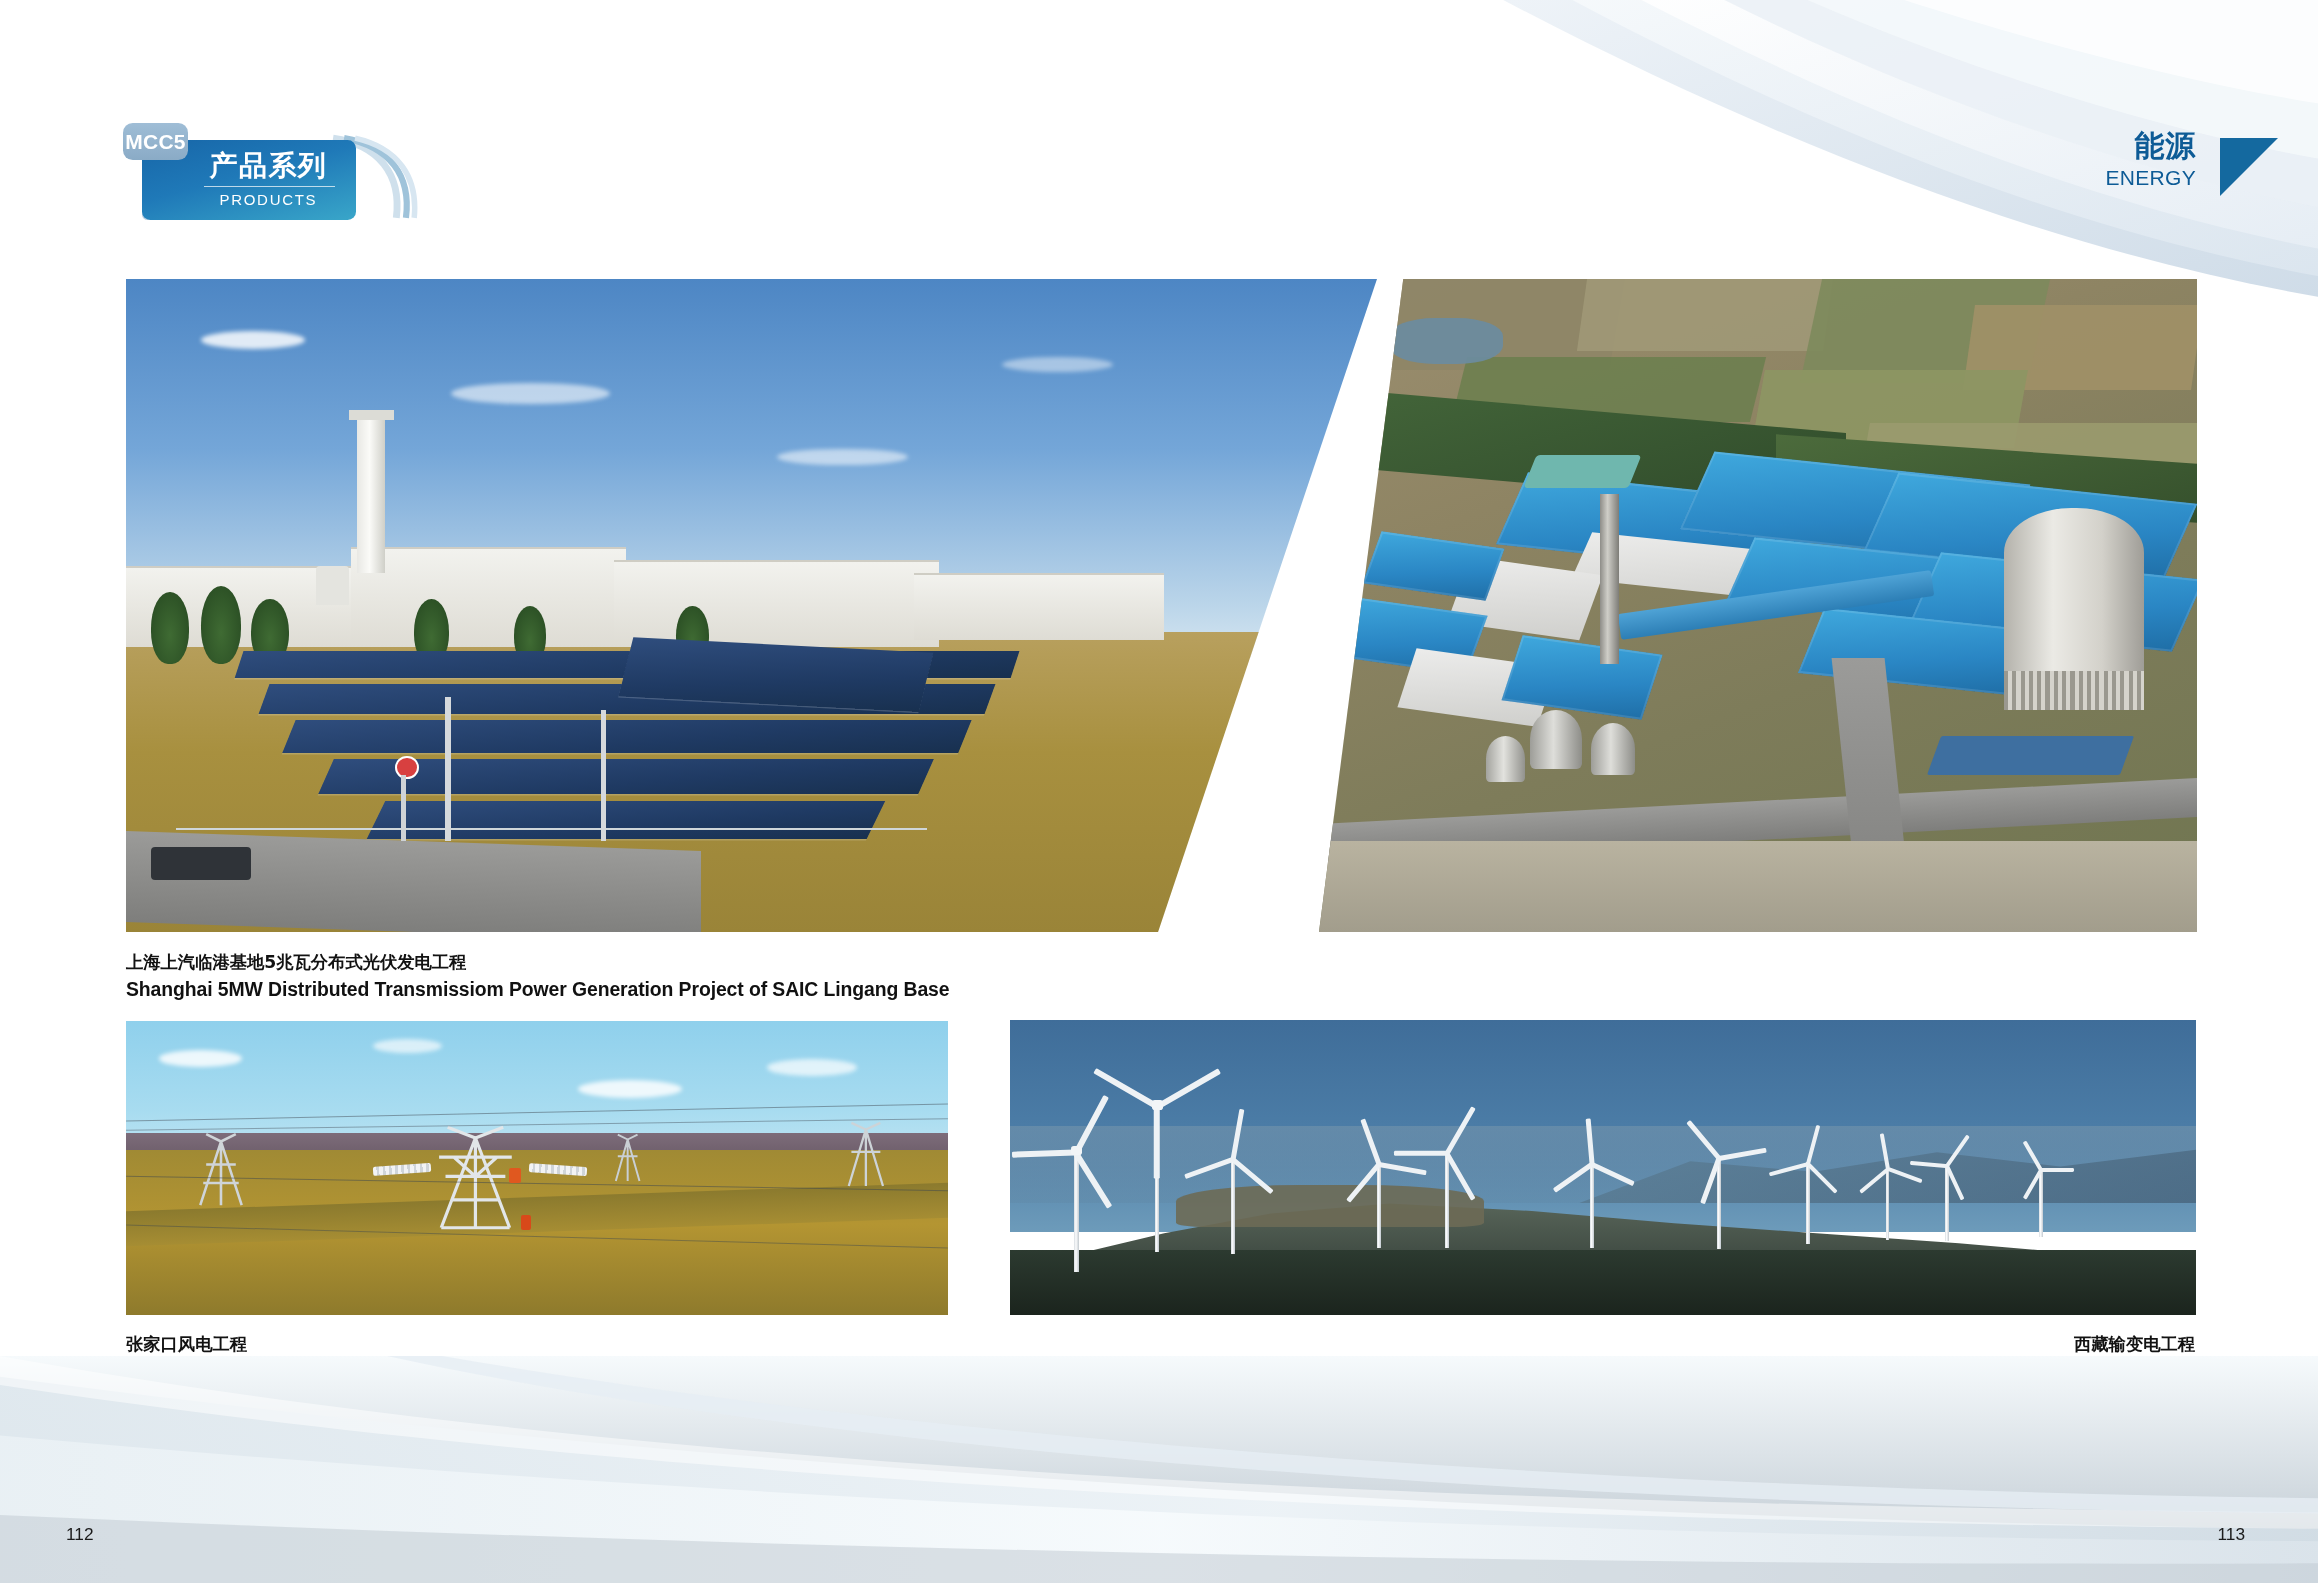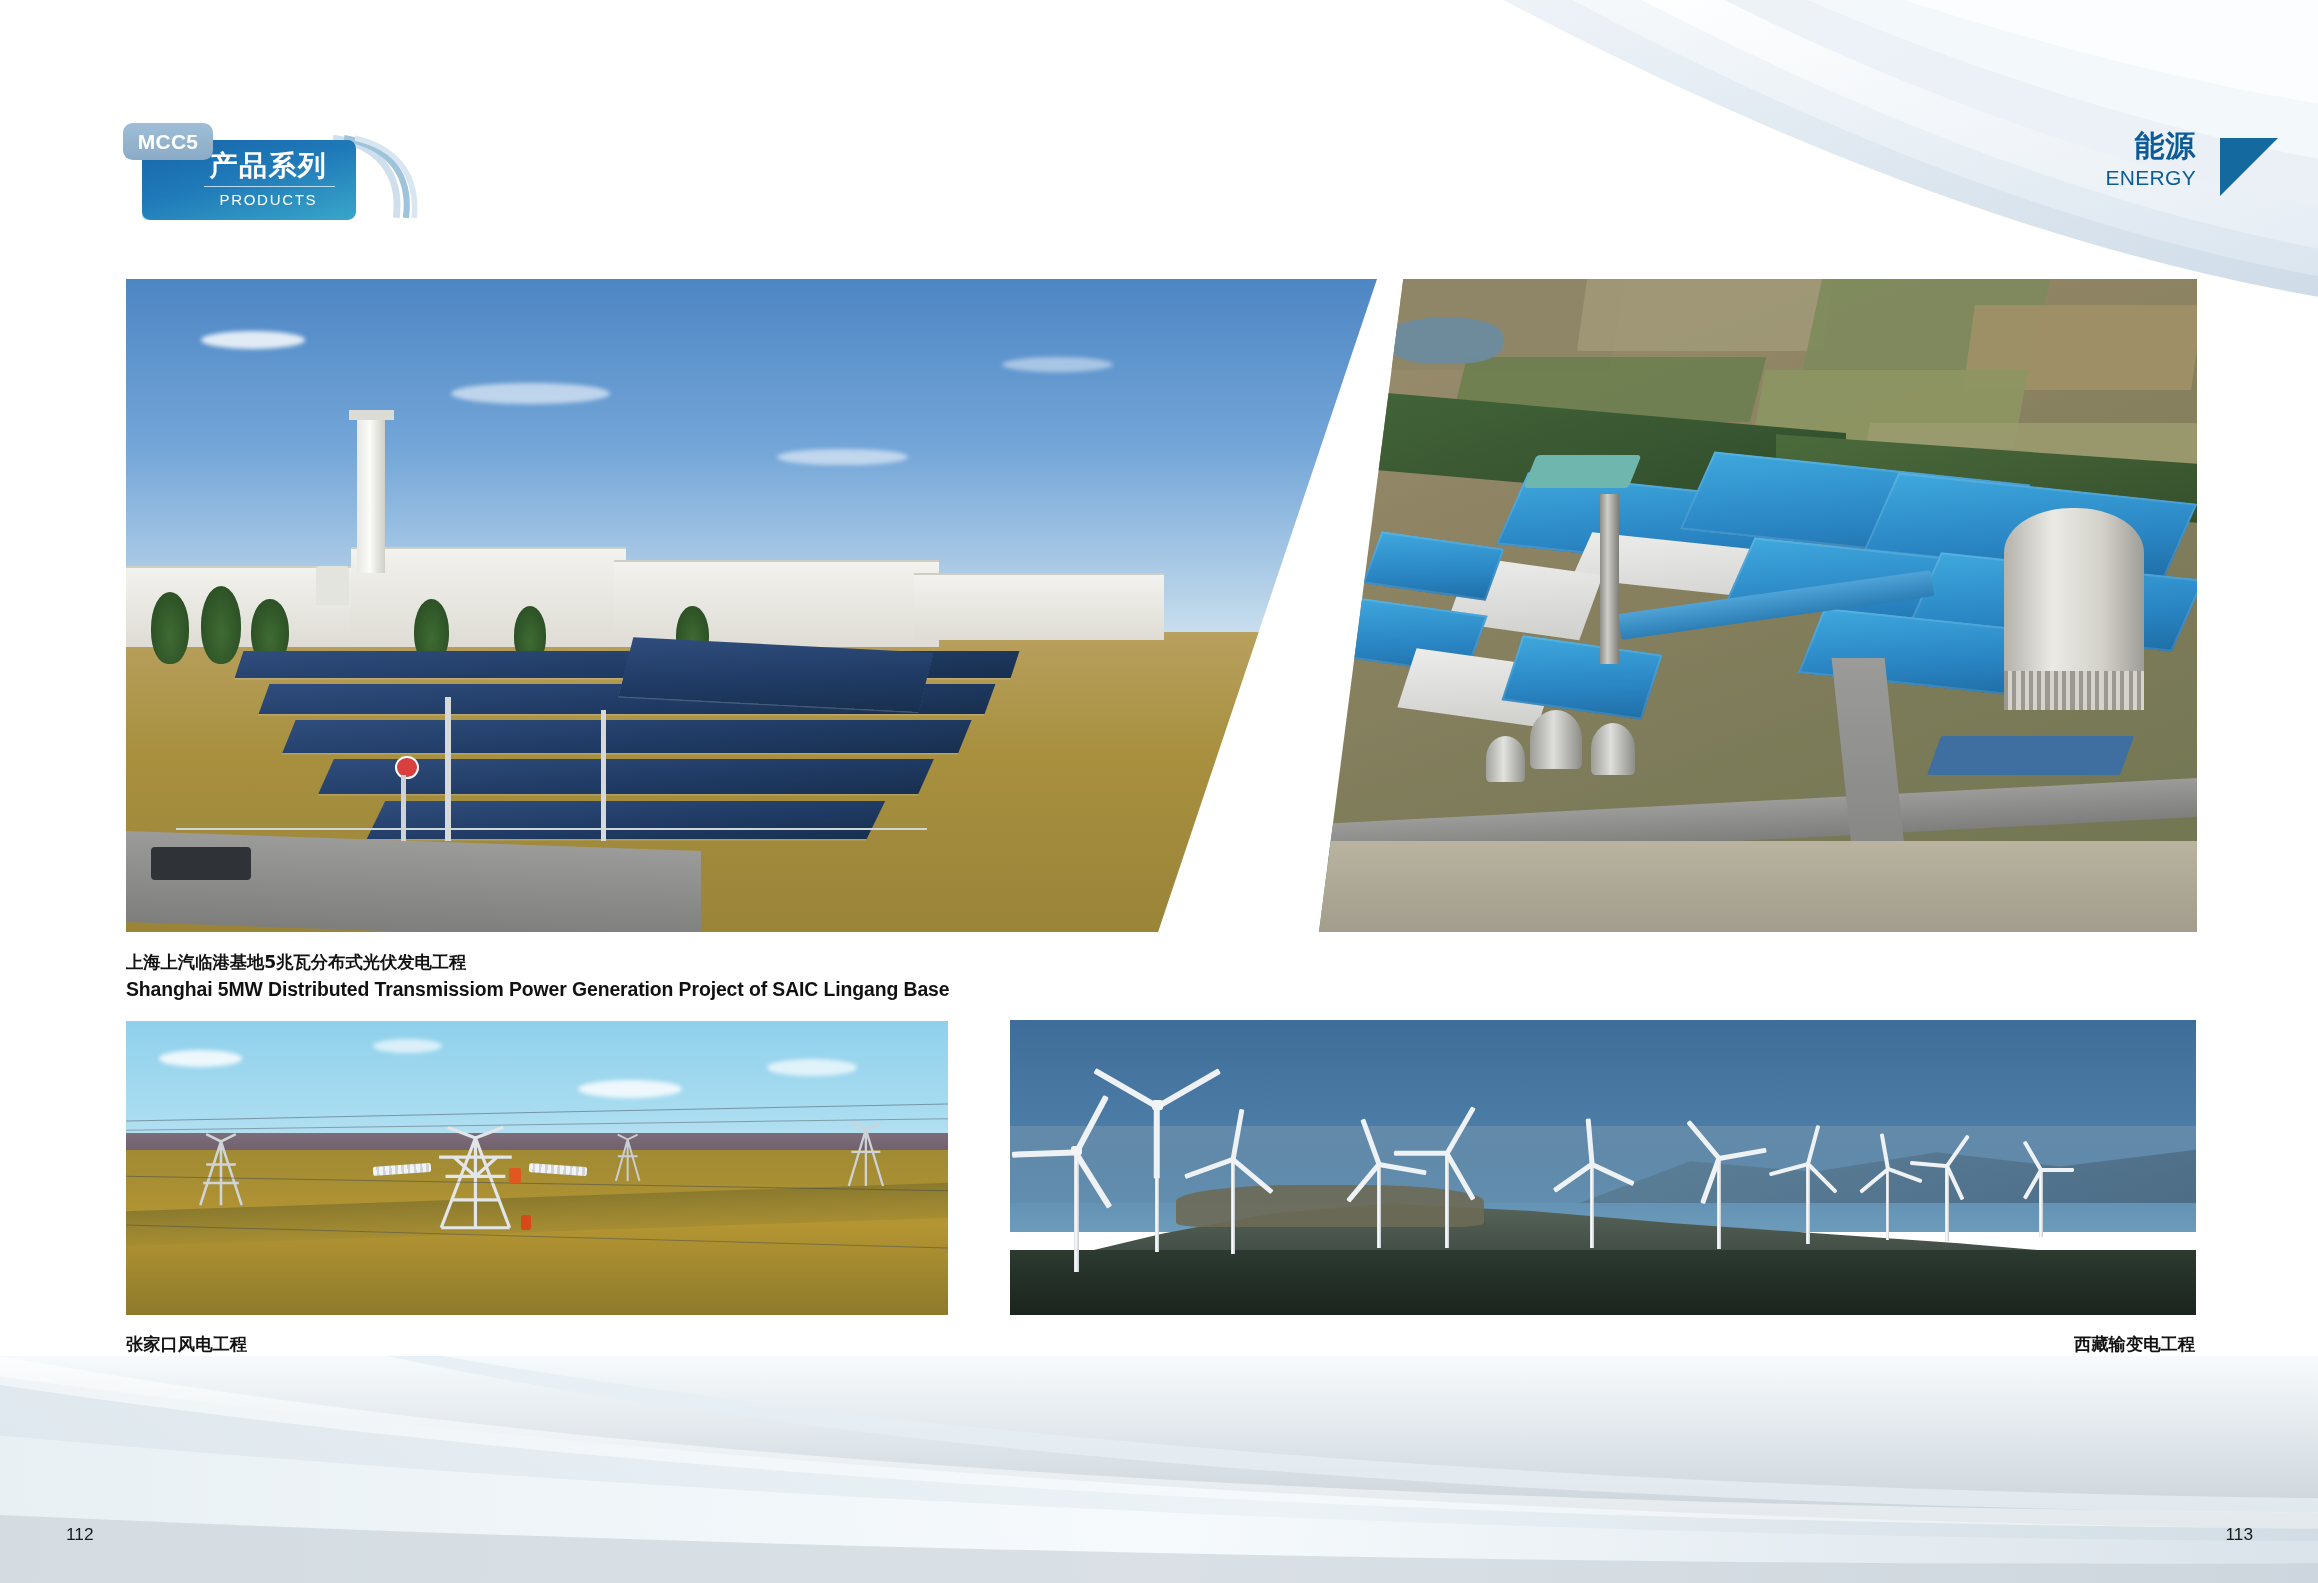--- a/index.html
+++ b/index.html
@@ -14,21 +14,21 @@
   .topdeco{position:absolute;top:0;right:0;width:1037px;height:297px;overflow:hidden;pointer-events:none;}
   .topdeco svg{display:block;width:100%;height:100%;}
 
   
   .botdeco{position:absolute;left:0;bottom:0;width:2319px;height:228px;overflow:hidden;pointer-events:none;}
   .botdeco svg{display:block;width:100%;height:100%;}
 
   
   .badge-wrap{position:absolute;left:123px;top:123px;width:290px;height:97px;}
   .badge-tab{
-    position:absolute;left:0;top:0;width:90px;height:37px;border-radius:9.7px;
+    position:absolute;left:0;top:0;width:65px;height:37px;border-radius:9.7px;
     background:linear-gradient(180deg,#9fbdd6 0%,#8aabc6 100%);
     display:flex;align-items:center;justify-content:center;z-index:3;
   }
   .badge-tab span{color:#fff;font-size:21px;font-weight:700;letter-spacing:0.3px;}
   .badge-body{
     position:absolute;left:19.4px;top:16.6px;width:214px;height:80px;border-radius:8.3px;
     background:linear-gradient(165deg,#1766a8 0%,#1f79b8 45%,#39a6c9 100%);
     z-index:2;overflow:hidden;
   }
   .badge-edge{
@@ -101,21 +101,21 @@
     font-family:"DejaVu Sans","Liberation Sans",sans-serif;}
   .cap .en{font-size:19.4px;font-weight:700;color:#111;line-height:1.5;letter-spacing:-0.1px;}
   .cap-l1{left:126px;top:950px;text-align:left;}
   .cap-r1{right:124px;top:950px;text-align:right;}
   .cap-l2{left:126px;top:1332px;text-align:left;}
   .cap-r2{right:124px;top:1332px;text-align:right;}
 
   
   .pnum{position:absolute;bottom:39px;font-size:17.3px;color:#1b1b1b;font-weight:400;}
   .pnum-l{left:66px;}
-  .pnum-r{right:66px;}
+  .pnum-r{right:74px;}
 </style>
 </head>
 <body>
 
 <div class="page">
 
   <div class="topdeco">
     <svg viewBox="0 0 1500 430" preserveAspectRatio="none">
       <defs>
         <linearGradient id="tg1" x1="0" y1="0" x2="1" y2="1">

